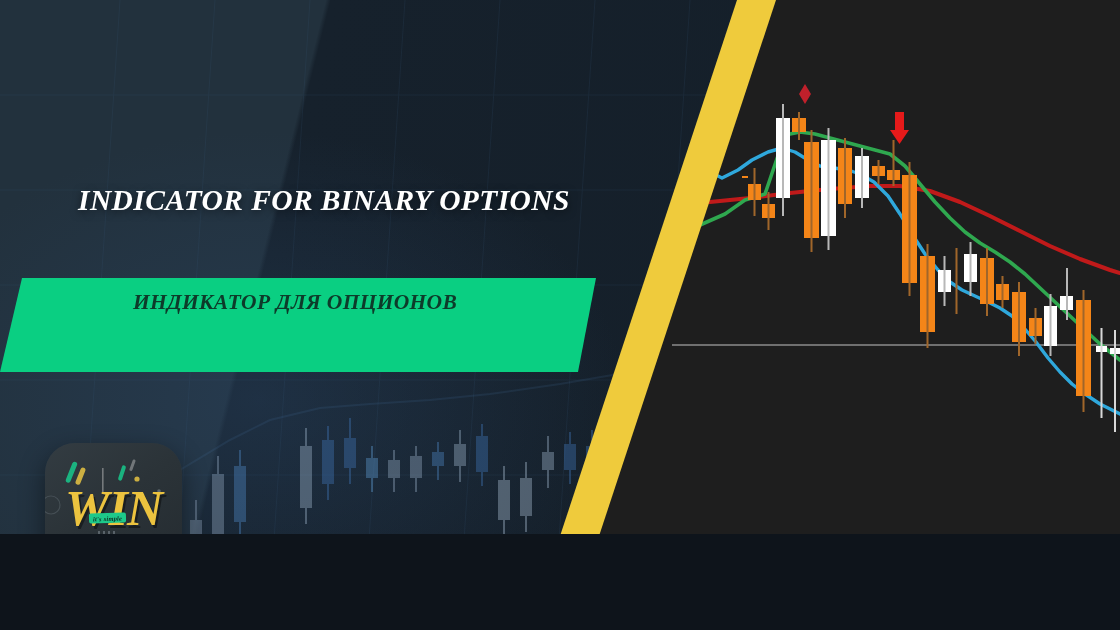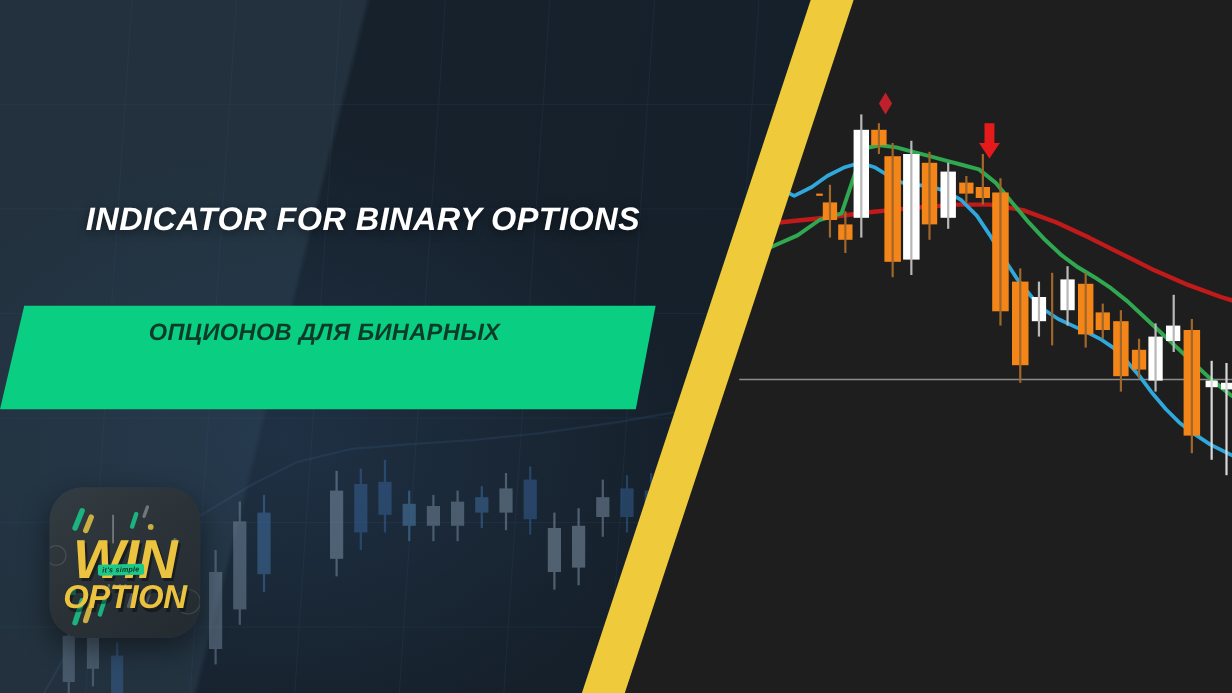--- a/index.html
+++ b/index.html
@@ -1,18 +1,18 @@
 <!DOCTYPE html>
 <html><head>
 <meta charset="utf-8">
 <style>
   html,body{margin:0;padding:0;background:#0e141b;}
   #stage{
-    position:relative;width:1120px;height:630px;overflow:hidden;
-    font-family:Liberation Sans, sans-serif;
+    position:relative;width:1120px;height:534px;overflow:hidden;
+    font-family:Liberation Serif, serif;
     background:#ec4899;
   }
 
   
   .navy-base{position:absolute;inset:0;background:#1d2b36;}
   .navy-shade{
     position:absolute;inset:0;
     background:linear-gradient(104deg,#22313d 0%,#22313d 26%,#16212c 26.4%,#141e28 100%);
   }
   .navy-glow{
@@ -363,21 +363,21 @@
 
   <svg class="stripe" viewBox="0 0 1120 630">
     <polygon points="737,0 776,0 568,630 529,630" fill="#EFCB3C"></polygon>
   </svg>
 
   <div class="headline">
     <span>INDICATOR FOR BINARY OPTIONS</span>
   </div>
 
   <div class="greentext">
-    <span>ОПЦИОНОВ ДЛЯ БИНАРНЫХ</span>
+    <span>ИНДИКАТОР ДЛЯ ОПЦИОНОВ</span>
   </div>
 
   <div class="logo">
     <svg class="logo-svg" viewBox="0 0 137 137">
       <g opacity=".85">
         <rect x="24" y="18" width="5" height="22" rx="2.5" fill="#18c98c" transform="rotate(22 26 29)"></rect>
         <rect x="33" y="24" width="5" height="18" rx="2.5" fill="#e8c544" transform="rotate(22 35 33)"></rect>
         <rect x="75" y="22" width="4" height="16" rx="2" fill="#18c98c" transform="rotate(18 77 30)"></rect>
         <rect x="86" y="16" width="3" height="12" rx="1.5" fill="#cfcfcf" opacity=".5" transform="rotate(20 87 22)"></rect>
         <circle cx="92" cy="36" r="2.6" fill="#e8c544"></circle>

